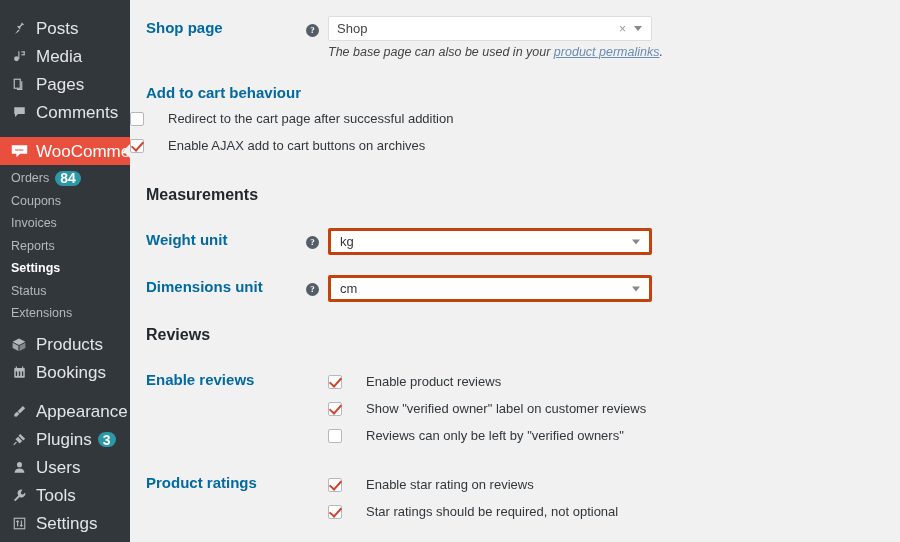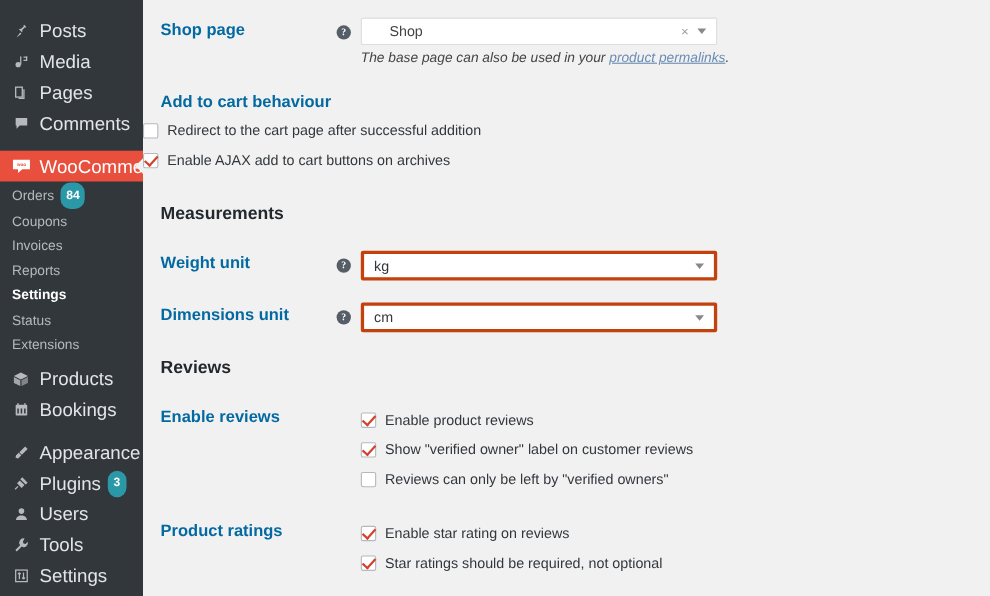--- a/index.html
+++ b/index.html
@@ -69,27 +69,27 @@
     color: #b4b9be;
     cursor: pointer;
   }
   .submenu .sub-item.current { color: #fff; font-weight: bold; }
 
   .badge {
     display: inline-flex;
     align-items: center;
     justify-content: center;
     min-width: 17px;
-    height: 24px;
+    height: 15px;
     padding: 0 5px;
     margin-left: 6px;
     border-radius: 9px;
     background: #2b98a8;
     color: #fff;
-    font-size: 11px;
+    font-size: 14px;
     font-weight: bold;
     line-height: 1;
   }
   .gap { height: 11px; }
 
   
   #content {
     flex: 1;
     background: #f1f1f1;
     position: relative;
@@ -139,21 +139,21 @@
     background: #fff;
     border: 1px solid #ddd;
     border-radius: 2px;
     display: flex;
     align-items: center;
     padding: 0 0 0 8px;
     font-size: 13px;
     color: #444;
     cursor: pointer;
   }
-  .combo .val { flex: 1; line-height: 1; margin-left: 17px; }
+  .combo .val { flex: 1; line-height: 1; }
   .combo .clear {
     color: #999; font-size: 12px; margin-right: 8px; line-height: 1; cursor: pointer;
   }
   .combo .caret {
     width: 0; height: 0;
     border-left: 4px solid transparent;
     border-right: 4px solid transparent;
     border-top: 5px solid #888;
     margin-right: 9px;
   }
@@ -188,20 +188,21 @@
     margin-top: 3px;
     line-height: 1.4;
   }
   .desc a { color: #6a8cb3; text-decoration: underline; }
 
   .cb-line {
     display: flex;
     align-items: center;
     height: 27px;
     cursor: pointer;
+    gap: 16px;
   }
   .cb {
     width: 14px; height: 14px;
     min-width: 14px;
     border: 1px solid #b4b9be;
     border-radius: 2px;
     background: #fff;
     margin-right: 8px;
     position: relative;
     cursor: pointer;

